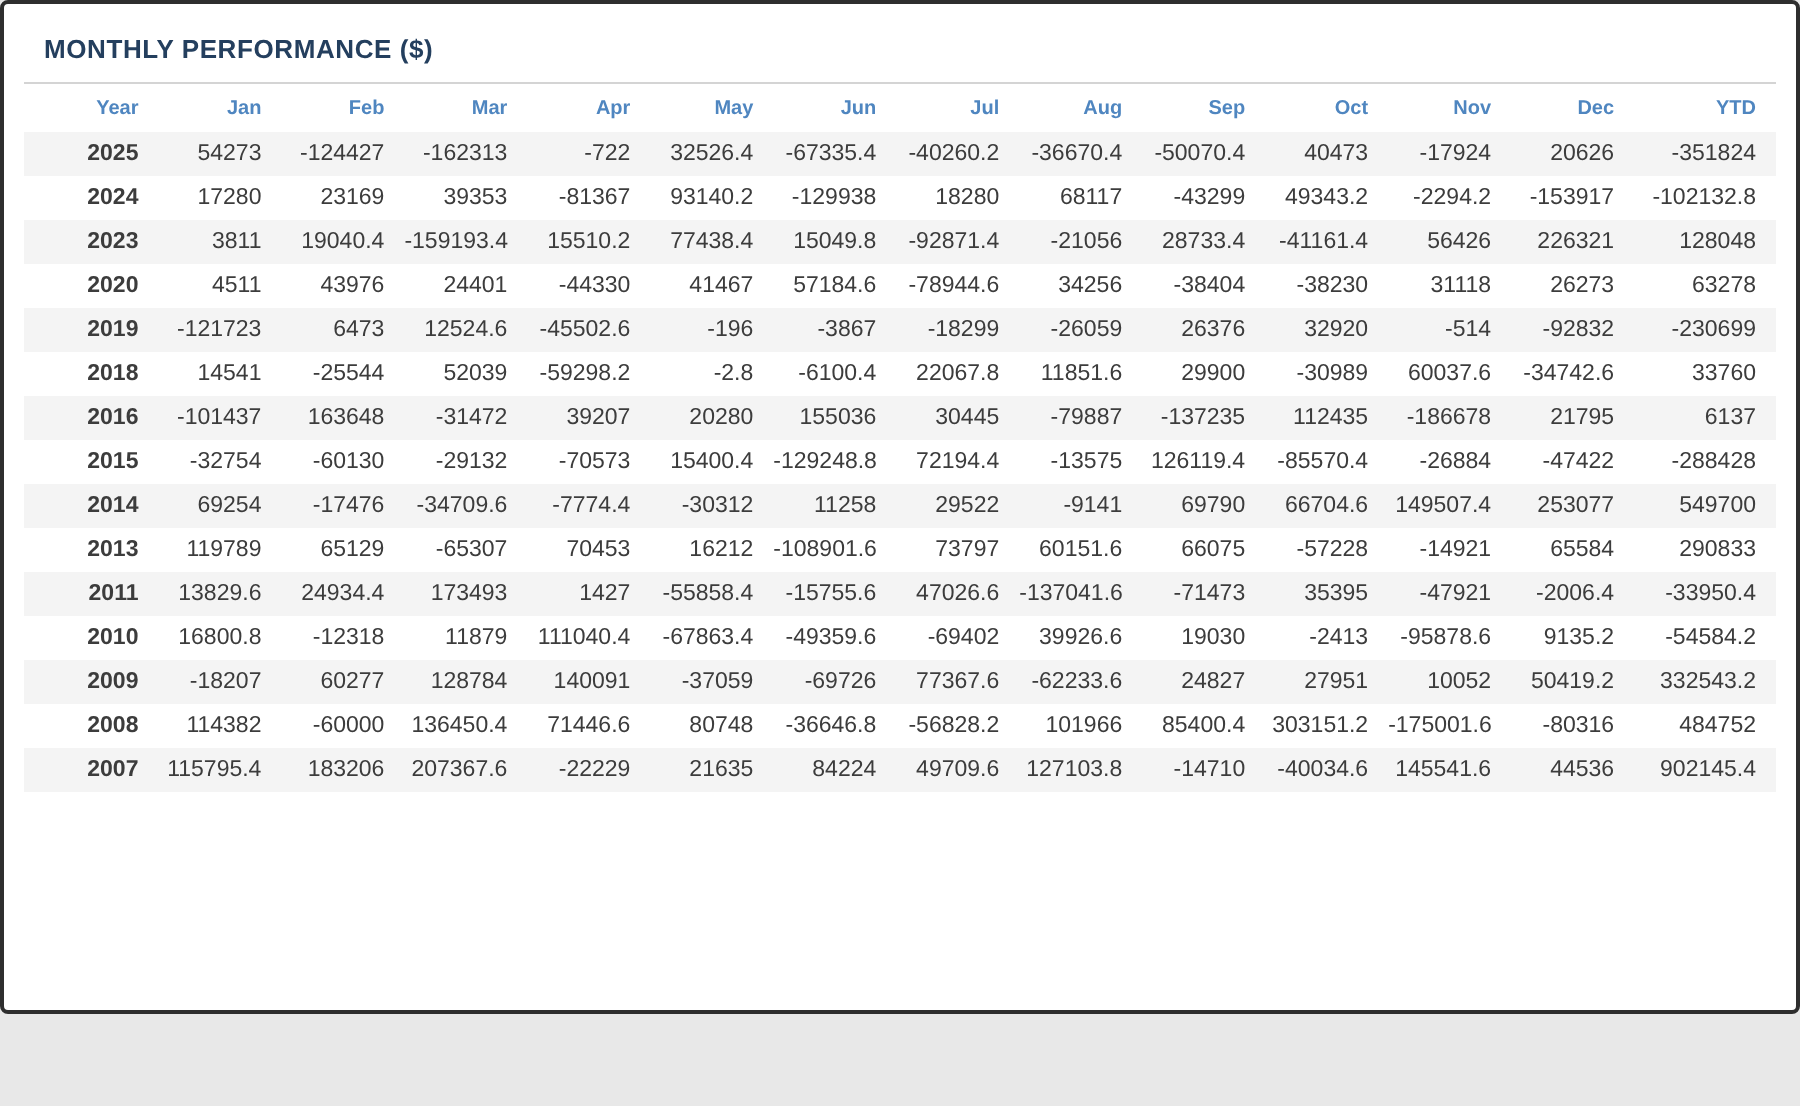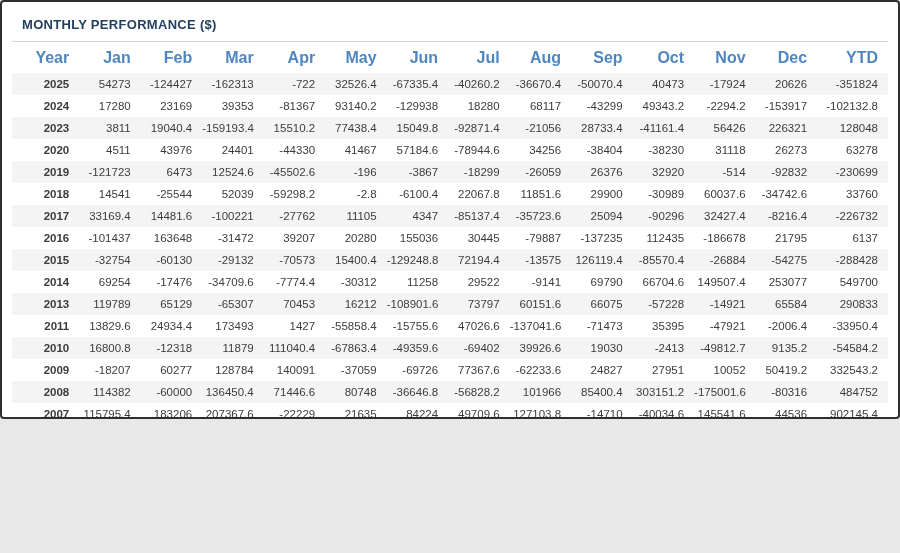--- a/index.html
+++ b/index.html
@@ -2,21 +2,21 @@
 <html><head>
 <meta charset="utf-8">
 <style>
   * { box-sizing: border-box; }
   html, body {
     margin: 0; padding: 0;
     background: #e8e8e8;
     font-family: "Liberation Sans", sans-serif;
   }
   .window {
-    width: 900px; height: 419px;
+    width: 900px; height: 507px;
     background: #ffffff;
     border: 2px solid #2e2e2e;
     border-radius: 4px;
     overflow: hidden;
   }
   .panel-title {
     font-size: 13px;
     font-weight: bold;
     letter-spacing: 0.3px;
     color: #243f5e;
@@ -27,21 +27,21 @@
     border-top: 1px solid #d4d4d4;
     margin: 0 10px;
   }
   table.perf {
     width: calc(100% - 20px);
     margin: 0 10px;
     border-collapse: collapse;
     table-layout: fixed;
   }
   table.perf th {
-    font-size: 16px;
+    font-size: 10px;
     font-weight: bold;
     color: #4f86c0;
     text-align: right;
     padding: 7px 10px 6px 0;
     white-space: nowrap;
   }
   table.perf td {
     font-size: 11.5px;
     color: #3c3c3c;
     text-align: right;
@@ -188,36 +188,20 @@
           <td class="value-cell neg">-6100.4</td>
           <td class="value-cell">22067.8</td>
           <td class="value-cell">11851.6</td>
           <td class="value-cell">29900</td>
           <td class="value-cell neg">-30989</td>
           <td class="value-cell">60037.6</td>
           <td class="value-cell neg">-34742.6</td>
           <td class="value-cell">33760</td>
         </tr>
         <tr>
-          <td class="year-cell">2017</td>
-          <td class="value-cell">33169.4</td>
-          <td class="value-cell">14481.6</td>
-          <td class="value-cell neg">-100221</td>
-          <td class="value-cell neg">-27762</td>
-          <td class="value-cell">11105</td>
-          <td class="value-cell">4347</td>
-          <td class="value-cell neg">-85137.4</td>
-          <td class="value-cell neg">-35723.6</td>
-          <td class="value-cell">25094</td>
-          <td class="value-cell neg">-90296</td>
-          <td class="value-cell">32427.4</td>
-          <td class="value-cell neg">-8216.4</td>
-          <td class="value-cell neg">-226732</td>
-        </tr>
-        <tr>
           <td class="year-cell">2016</td>
           <td class="value-cell neg">-101437</td>
           <td class="value-cell">163648</td>
           <td class="value-cell neg">-31472</td>
           <td class="value-cell">39207</td>
           <td class="value-cell">20280</td>
           <td class="value-cell">155036</td>
           <td class="value-cell">30445</td>
           <td class="value-cell neg">-79887</td>
           <td class="value-cell neg">-137235</td>
@@ -232,21 +216,21 @@
           <td class="value-cell neg">-60130</td>
           <td class="value-cell neg">-29132</td>
           <td class="value-cell neg">-70573</td>
           <td class="value-cell">15400.4</td>
           <td class="value-cell neg">-129248.8</td>
           <td class="value-cell">72194.4</td>
           <td class="value-cell neg">-13575</td>
           <td class="value-cell">126119.4</td>
           <td class="value-cell neg">-85570.4</td>
           <td class="value-cell neg">-26884</td>
-          <td class="value-cell neg">-54275</td>
+          <td class="value-cell neg">-47422</td>
           <td class="value-cell neg">-288428</td>
         </tr>
         <tr>
           <td class="year-cell">2014</td>
           <td class="value-cell">69254</td>
           <td class="value-cell neg">-17476</td>
           <td class="value-cell neg">-34709.6</td>
           <td class="value-cell neg">-7774.4</td>
           <td class="value-cell neg">-30312</td>
           <td class="value-cell">11258</td>
@@ -295,21 +279,21 @@
           <td class="value-cell">16800.8</td>
           <td class="value-cell neg">-12318</td>
           <td class="value-cell">11879</td>
           <td class="value-cell">111040.4</td>
           <td class="value-cell neg">-67863.4</td>
           <td class="value-cell neg">-49359.6</td>
           <td class="value-cell neg">-69402</td>
           <td class="value-cell">39926.6</td>
           <td class="value-cell">19030</td>
           <td class="value-cell neg">-2413</td>
-          <td class="value-cell neg">-49812.7</td>
+          <td class="value-cell neg">-95878.6</td>
           <td class="value-cell">9135.2</td>
           <td class="value-cell neg">-54584.2</td>
         </tr>
         <tr>
           <td class="year-cell">2009</td>
           <td class="value-cell neg">-18207</td>
           <td class="value-cell">60277</td>
           <td class="value-cell">128784</td>
           <td class="value-cell">140091</td>
           <td class="value-cell neg">-37059</td>

